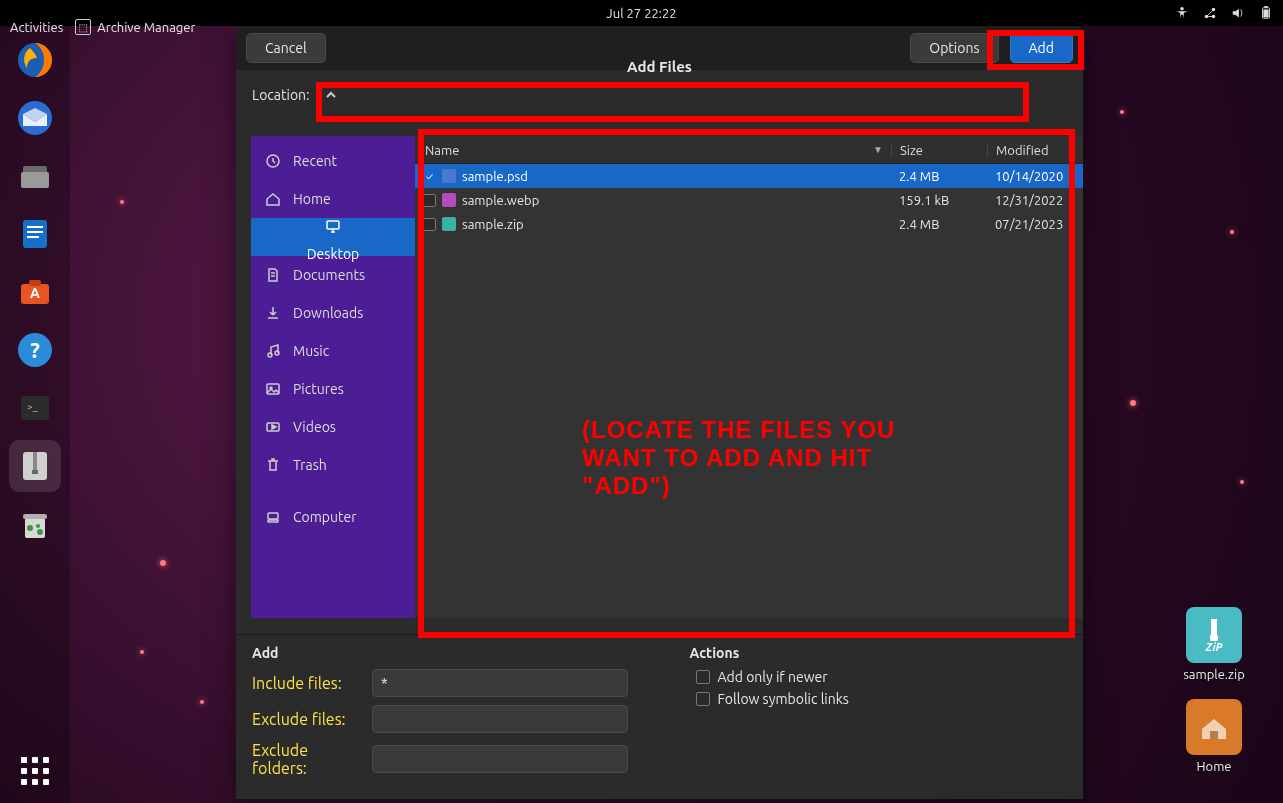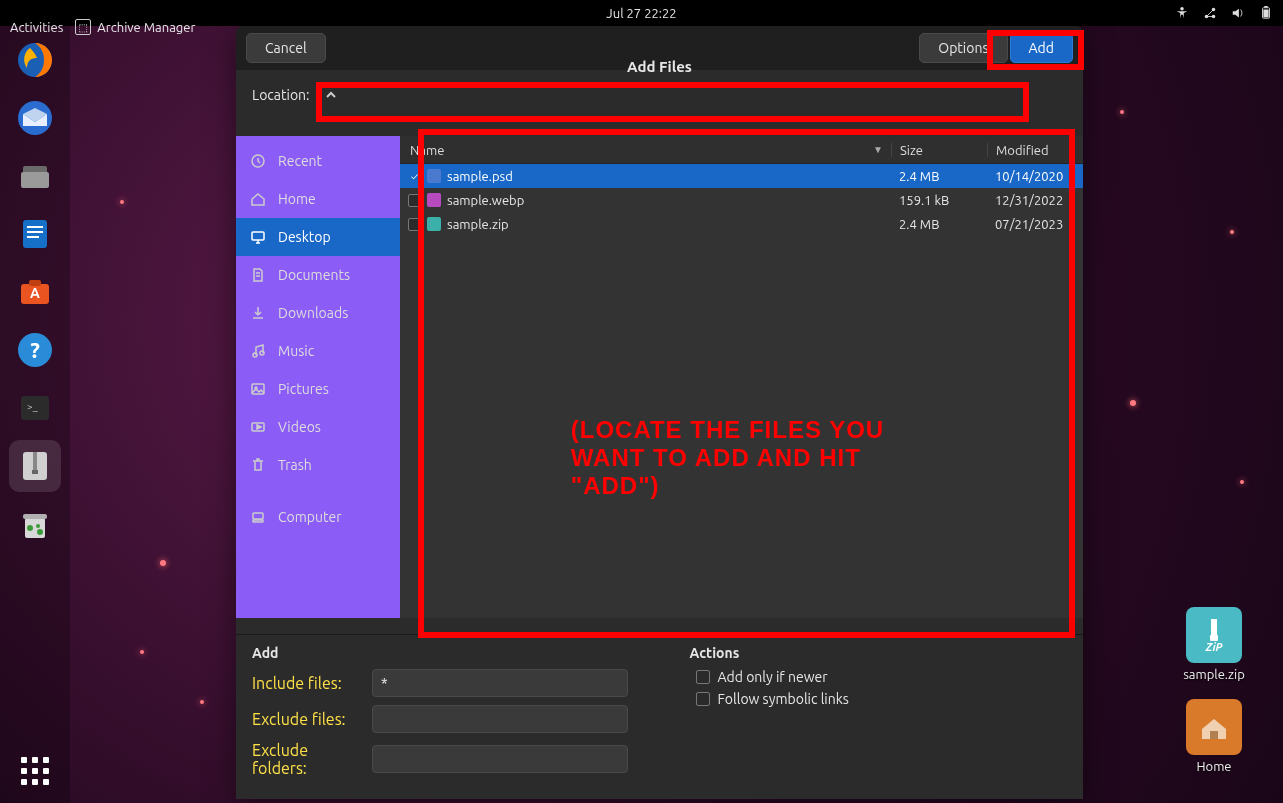--- a/index.html
+++ b/index.html
@@ -29,42 +29,42 @@
 
 .desktop-icons { position:absolute; right:24px; bottom:30px; display:flex; flex-direction:column; align-items:center; gap:18px; z-index:5; }
 .desktop-icons .di { display:flex; flex-direction:column; align-items:center; gap:4px; width:90px; }
 .desktop-icons .ico { width:56px; height:56px; border-radius:8px; display:flex; align-items:center; justify-content:center; }
 .desktop-icons .ico.folder { background:#d97a2a; }
 .desktop-icons .ico.zip { background:#4abac4; }
 .desktop-icons .lbl { font-size:13px; color:#eee; text-shadow:0 1px 2px #000; }
 
 
 .dialog { position:absolute; left:236px; top:26px; width:847px; height:773px; background:#2b2b2b; border-radius:8px 8px 0 0; overflow:hidden; box-shadow:0 6px 30px rgba(0,0,0,.5); z-index:30; }
-.titlebar { height:44px; background:#1f1f1f; display:flex; align-items:center; padding:0 10px; gap:2px; }
+.titlebar { height:44px; background:#1f1f1f; display:flex; align-items:center; padding:0 10px; gap:11px; }
 .tbtn { padding:6px 18px; background:#3b3b3b; border:1px solid #4a4a4a; border-radius:5px; cursor:pointer; color:#e6e6e6; font-size:14px; }
 .tbtn.primary { background:#1968c8; border-color:#2a7ad8; color:#fff; }
 .titlebar .title { position:absolute; left:50%; transform:translateX(-50%); font-weight:600; font-size:15px;margin-top:36px; }
 
 
 .hl { position:absolute; border:6px solid #ff0000; z-index:60; pointer-events:none; }
 .hl.add { left:987px; top:30px; width:97px; height:40px; }
 .hl.loc { left:316px; top:82px; width:713px; height:40px; }
 .hl.list { left:418px; top:129px; width:657px; height:509px; }
 
 
 .dialog-body { position:absolute; top:44px; left:0; right:0; bottom:0; display:flex; flex-direction:column;gap:16px; }
 .loc-row { height:50px; display:flex; align-items:center; padding:0 16px; gap:10px; }
 .loc-label { font-size:14px; }
 .loc-input { flex:1; height:30px; background:#1d1d1d; border:1px solid #1a1a1a; border-radius:4px; display:flex; align-items:center; padding:0 10px; gap:8px; color:#ccc; margin-left:4px; margin-right:6px; }
 .chev { width:22px; height:22px; display:flex; align-items:center; justify-content:center; cursor:pointer; }
 
 .mid { flex:1; display:flex; min-height:0; }
-.sidebar { width:164px; background:#8b5cf6; padding-top:6px; }
+.sidebar { width:164px; background:#4c1d95; padding-top:6px;margin-left:15px; }
 .sb-item { height:38px; display:flex; align-items:center; gap:12px; padding:0 14px; cursor:pointer; color:#ddd; }
-.sb-item.active { background:#1968c8; color:#fff; }
+.sb-item.active { background:#1968c8; color:#fff;flex-direction:column; }
 .sb-sep { height:14px; }
 .sb-ico { width:16px; height:16px; display:inline-block; }
 
 .file-area { flex:1; background:#333; display:flex; flex-direction:column; position:relative; }
 .f-head { height:28px; background:#2f2f2f; display:flex; align-items:center; font-size:13px; color:#ddd; border-bottom:1px solid #222; }
 .col-name { flex:1; padding-left:10px; display:flex; align-items:center; justify-content:space-between; padding-right:8px; }
 .col-size { width:96px; padding-left:8px; border-left:1px solid #444; }
 .col-mod  { width:96px; padding-left:8px; border-left:1px solid #444; }
 .sort-ind { font-size:10px; color:#aaa; }
 .f-rows { flex:1; overflow:auto; }

